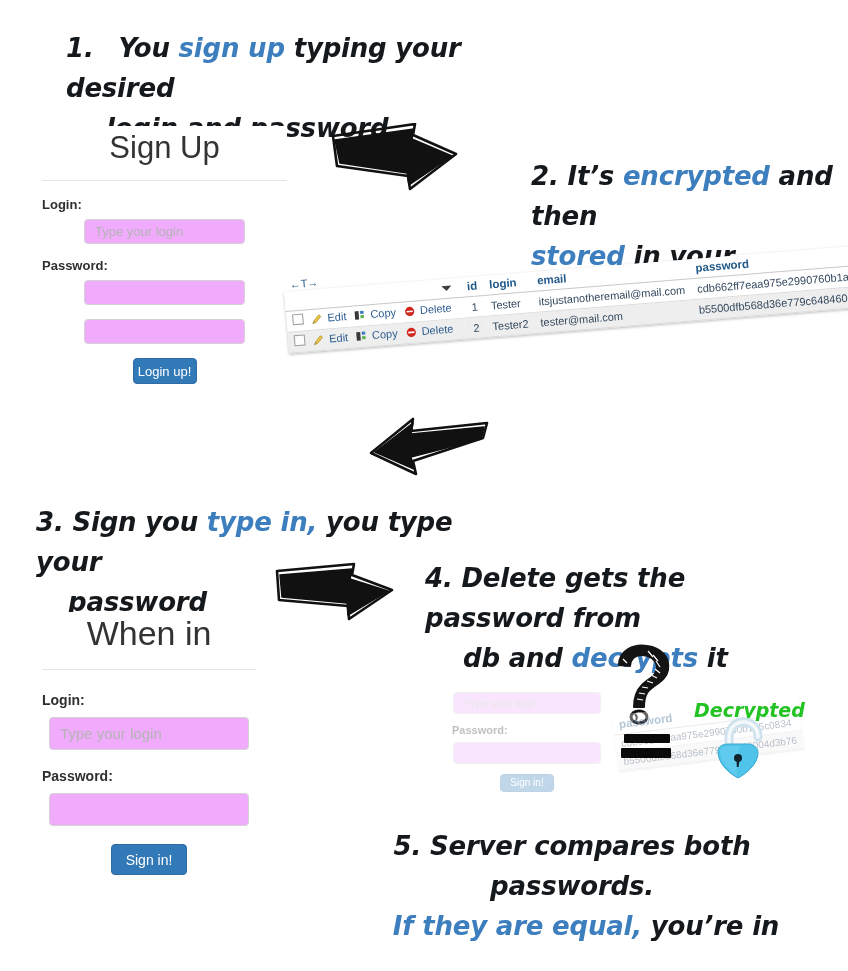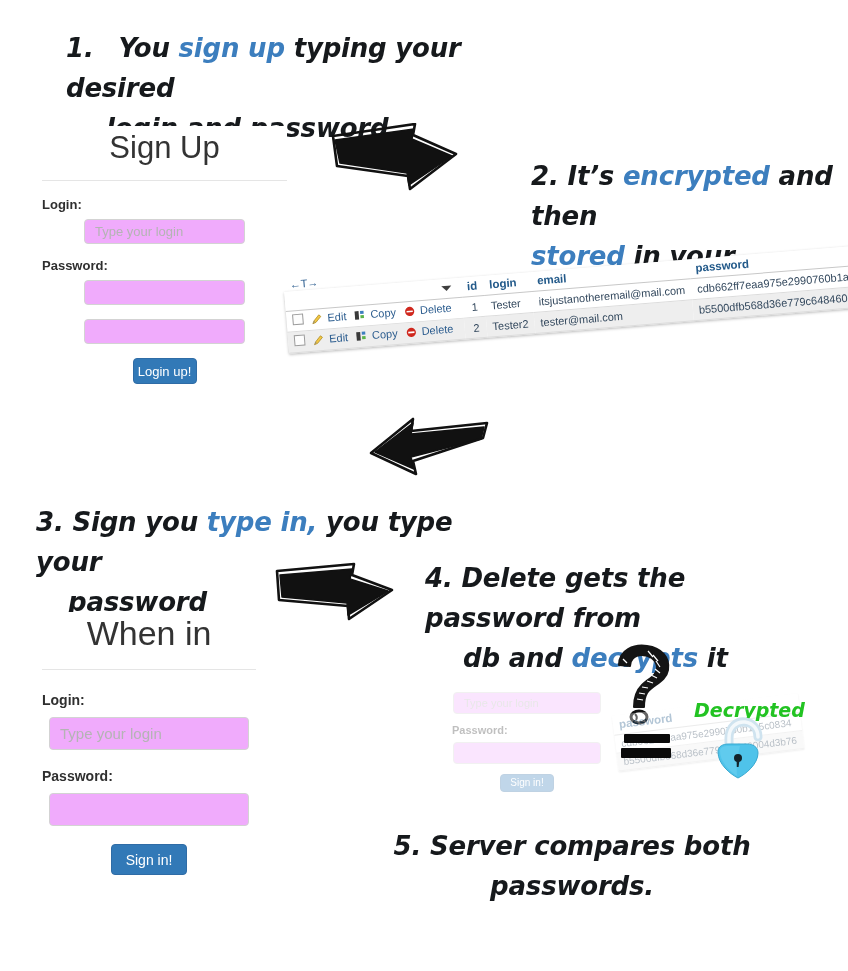--- a/index.html
+++ b/index.html
@@ -401,13 +401,14 @@
     <path d="M8 36 C8 30 13 28 19 28 L37 28 C43 28 48 31 48 37
              C48 48 36 58 28 62 C20 58 8 48 8 36 Z" fill="#4fc3ea" stroke="#3aa9d0" stroke-width="1"></path>
     <path d="M10 35 C10 31 14 30 19 30 L30 30 C28 38 26 48 27 60 C19 55 10 45 10 35 Z" fill="#6fd2f0" opacity="0.55"></path>
     <circle cx="28" cy="42" r="4" fill="#13232b"></circle>
     <path d="M26.6 44 L29.4 44 L28.6 51 L26.8 51 Z" fill="#13232b"></path>
   </svg>
 </div>
 
 <div class="abs step" id="step5">
   <span>5.</span><span> Server compares both passwords.</span>
+  <span class="ln2"><span class="hl">If they are equal,</span><span> you’re in</span></span>
 </div>
 
 </body></html>

